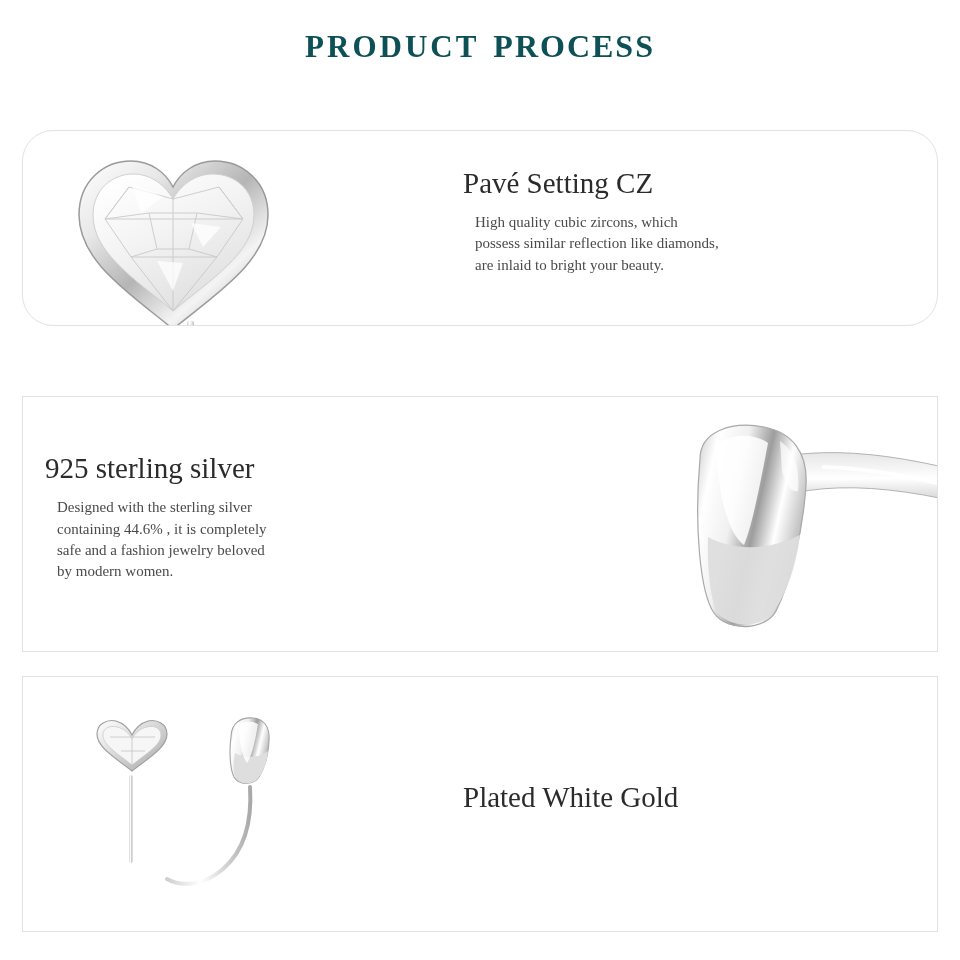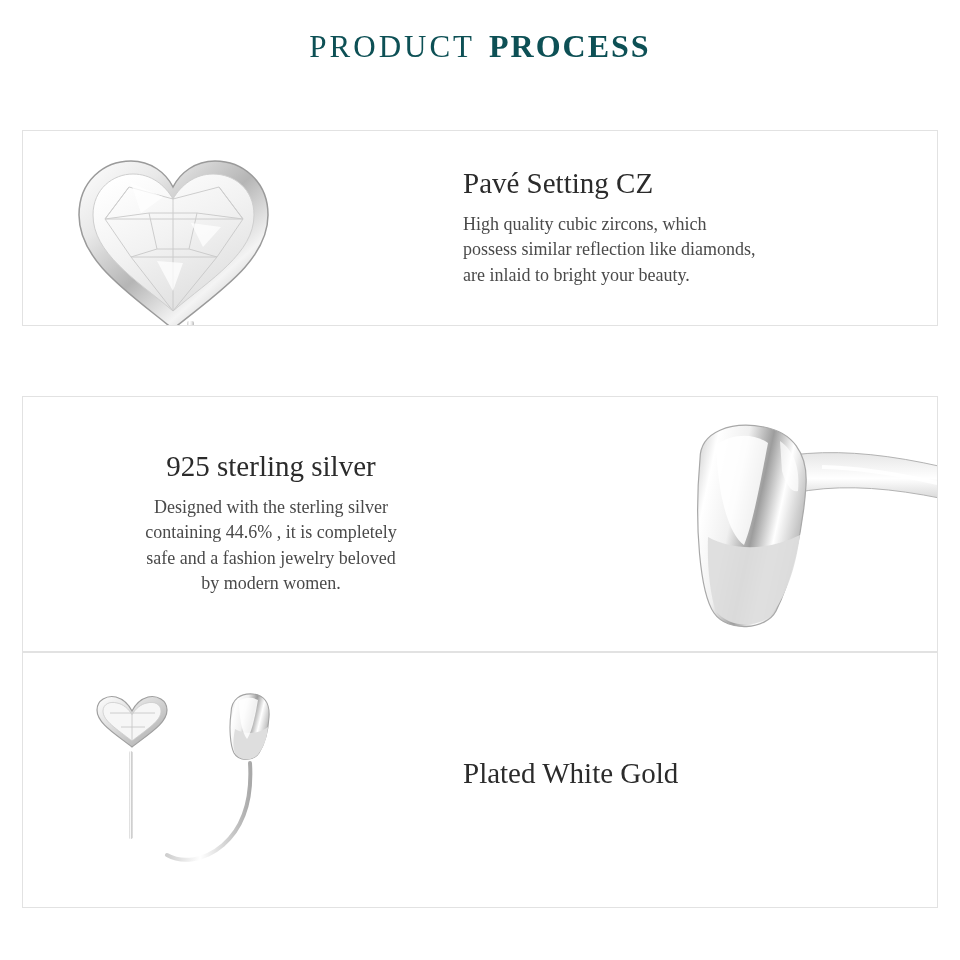--- a/index.html
+++ b/index.html
@@ -24,21 +24,21 @@
 
   
   .header {
     text-align: center;
     padding-top: 28px;
     letter-spacing: 2px;
   }
   .header .h-light {
     font-family: "Liberation Serif", serif;
     font-size: 31px;
-    font-weight: 400;
+    font-weight: 700;
     color: #0d5055;
     letter-spacing: 3px;
   }
   .header .h-bold {
     font-family: "Liberation Serif", serif;
     font-size: 32px;
     font-weight: 700;
     color: #0d5055;
     letter-spacing: 2px;
     margin-left: 14px;
@@ -47,23 +47,23 @@
   
   .panel {
     position: absolute;
     left: 22px;
     width: 916px;
     border: 1px solid #e2e2e2;
     background: #ffffff;
     box-sizing: border-box;
     overflow: hidden;
   }
-  .panel-1 { top: 130px;  height: 196px; }
+  .panel-1 { top: 130px;  height: 196px; border-radius: 31px; }
   .panel-2 { top: 396px;  height: 256px; }
-  .panel-3 { top: 652px;  height: 256px; }
+  .panel-3 { top: 676px;  height: 256px; }
 
   .panel-inner {
     display: flex;
     height: 100%;
     align-items: center;
   }
   .panel-inner.reverse { flex-direction: row-reverse; }
 
   .media {
     width: 430px;
@@ -73,37 +73,36 @@
   }
   .copy {
     flex: 1;
     padding-right: 28px;
     padding-left: 10px;
     box-sizing: border-box;
   }
   .copy.left-pad {
     padding-left: 22px;
     padding-right: 10px;
-    text-align: center;
   }
 
   .title {
     font-family: "Liberation Serif", serif;
     font-size: 29px;
     font-weight: 400;
     color: #2b2b2b;
     margin: 0 0 12px 0;
     line-height: 1.1;
   }
   .body-text {
     font-family: "Liberation Serif", serif;
-    font-size: 18px;
+    font-size: 15px;
     line-height: 1.42;
     color: #4a4a4a;
-    margin: 0;
+    margin: 12px;
     white-space: pre-line;
   }
 
   
   .heart-big-wrap {
     position: absolute;
     left: 48px;
     top: 22px;
     width: 250px;
     height: 215px;

